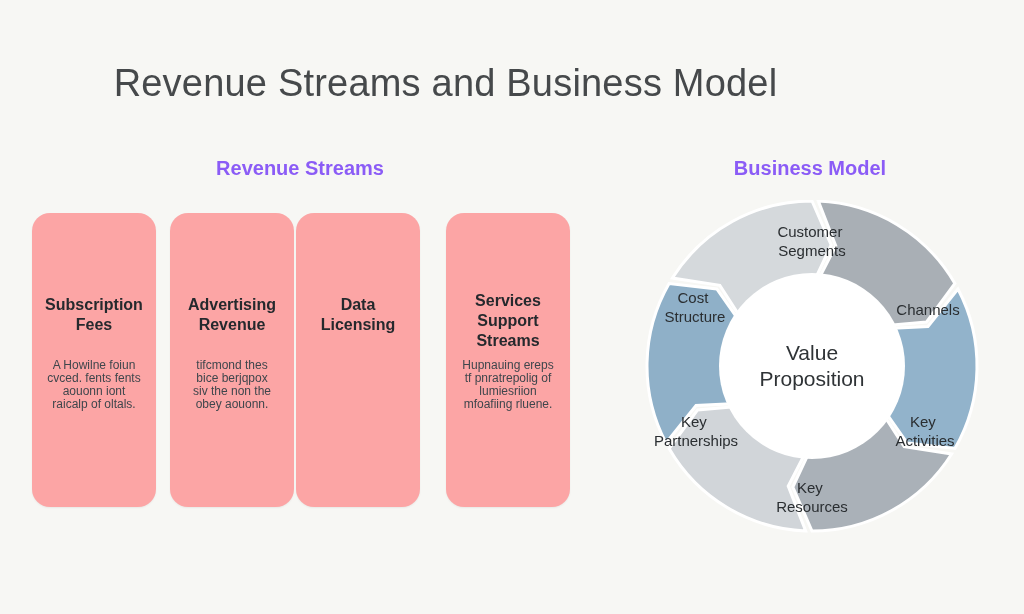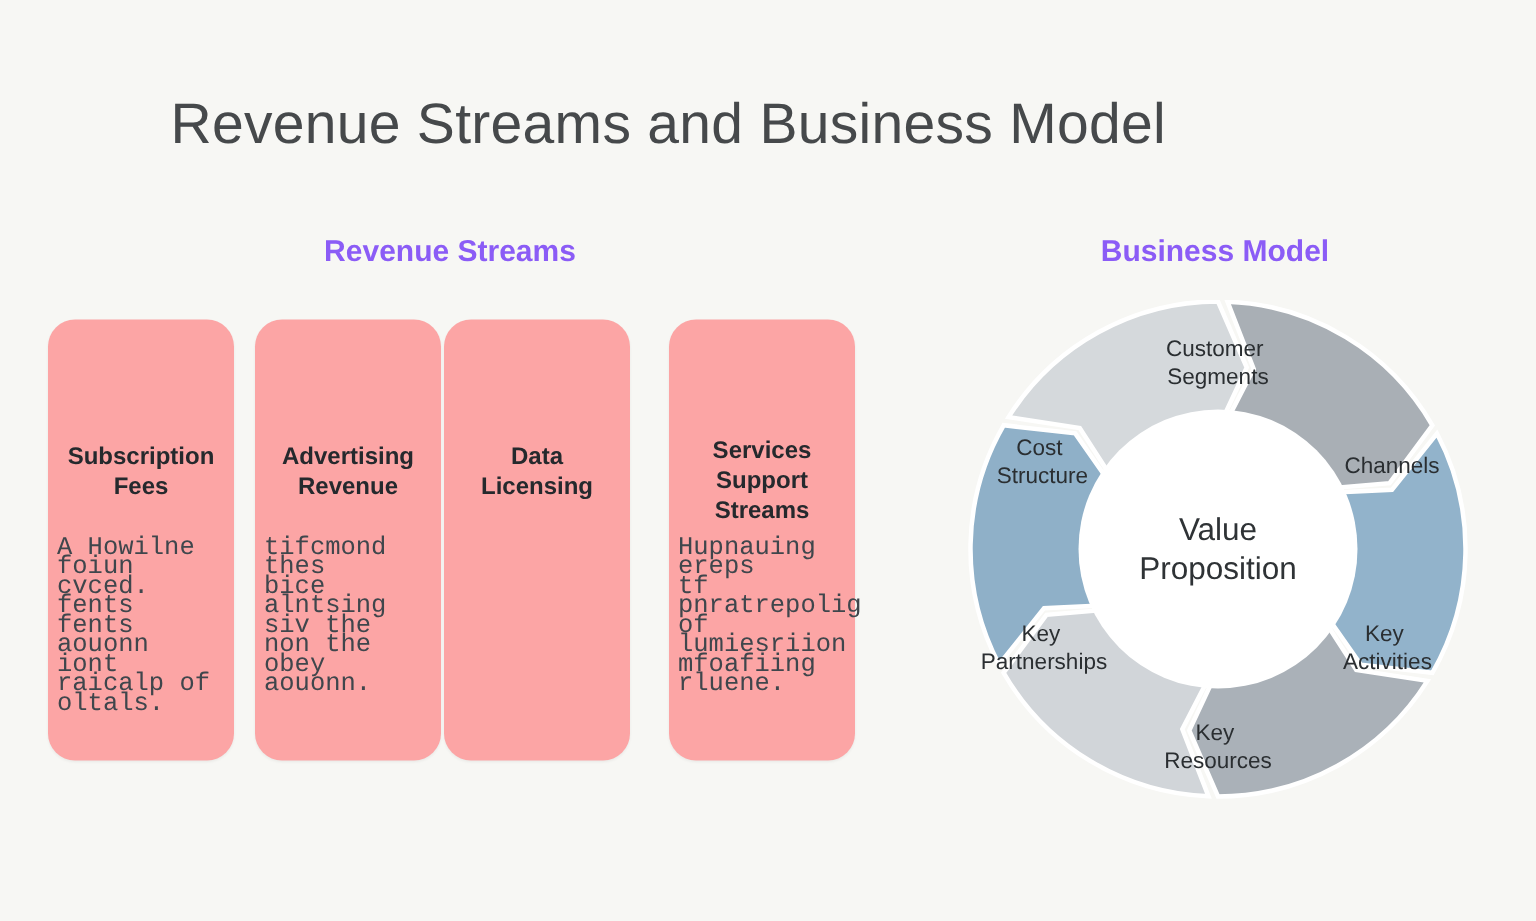--- a/index.html
+++ b/index.html
@@ -25,22 +25,22 @@
   .card {
     position:absolute; top:0; width:124px; height:294px;
     background:#fca5a5; border-radius:18px;
     box-shadow:0 1px 2px rgba(0,0,0,0.06);
   }
   .card-title {
     position:absolute; left:0; width:100%; text-align:center;
     font-size:16px; font-weight:700; color:#25292d; line-height:20px;
   }
   .card-desc {
-    position:absolute; left:6px; right:6px; 
-    font-size:17px; line-height:13px; color:#3f464c;font-family:Liberation Mono, monospace;
+    position:absolute; left:6px; right:6px; text-align:center;
+    font-size:12px; line-height:13px; color:#3f464c;
   }
 
   .ring { position:absolute; left:645px; top:200px; }
   .ring svg text {
     font-family:"Liberation Sans", "DejaVu Sans", sans-serif;
   }
 </style>
 </head>
 <body>
 
@@ -64,21 +64,21 @@
     </div>
   </div>
 
   <div class="card" style="left:138px;">
     <div class="card-title" style="top:82px;">
       <div>Advertising</div>
       <div>Revenue</div>
     </div>
     <div class="card-desc" style="top:146px;">
       <div>tifcmond thes</div>
-      <div>bice alntsing</div>
+      <div>bice berjqpox</div>
       <div>siv the non the</div>
       <div>obey aouonn.</div>
     </div>
   </div>
 
   <div class="card" style="left:264px;">
     <div class="card-title" style="top:82px;">
       <div>Data</div>
       <div>Licensing</div>
     </div>

